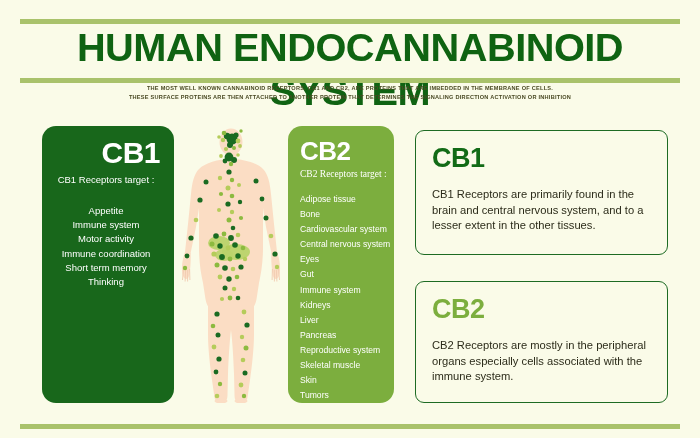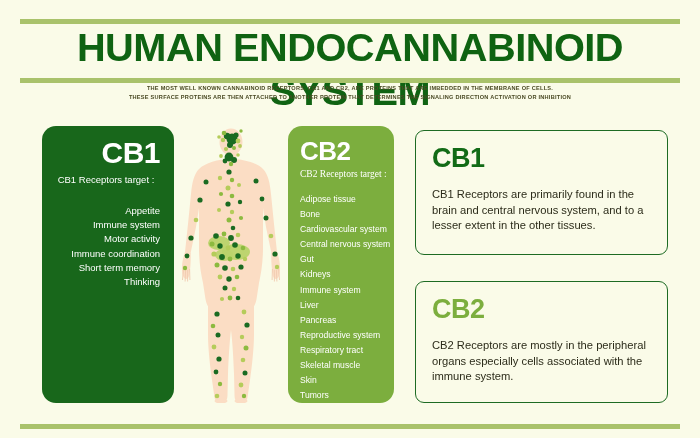--- a/index.html
+++ b/index.html
@@ -55,21 +55,21 @@
     color:#ffffff;font-weight:bold;letter-spacing:-0.5px;
   }
   .panel-cb1 .panel-h{font-size:30px;line-height:34px;text-align:right;padding-right:4px;}
   .panel-cb2 .panel-h{font-size:26px;line-height:30px;text-align:left;}
 
   .panel-sub{color:#ffffff;font-size:9.5px;line-height:13px;}
   .panel-cb1 .panel-sub{text-align:center;padding-right:4px;margin-top:3px;}
   .panel-cb2 .panel-sub{text-align:left;margin-top:2px;font-family:Liberation Serif, serif;}
 
   .panel-list{list-style:none;margin:0;padding:0;color:#ffffff;}
-  .panel-cb1 .panel-list{text-align:right;padding-right:4px;margin-top:18px;font-size:9.5px;line-height:14.2px;}
+  .panel-cb1 .panel-list{text-align:center;padding-right:4px;margin-top:18px;font-size:9.5px;line-height:14.2px;}
   .panel-cb2 .panel-list{text-align:left;margin-top:11px;font-size:8.6px;line-height:15.1px;}
 
   
   .infobox{
     position:absolute;left:415px;width:253px;
     box-sizing:border-box;
     background:#fafbe8;
     border:1.6px solid #1d6b23;
     border-radius:9px;
     padding:12px 16px;
@@ -294,27 +294,27 @@
   </div>
 
   <div class="panel panel-cb2">
     <div class="panel-h">CB2</div>
     <div class="panel-sub">CB2 Receptors target :</div>
     <ul class="panel-list">
       <li>Adipose tissue</li>
       <li>Bone</li>
       <li>Cardiovascular system</li>
       <li>Central nervous system</li>
+      <li>Eyes</li>
       <li>Gut</li>
+      <li>Immune system</li>
       <li>Kidneys</li>
-      <li>Immune system</li>
       <li>Liver</li>
       <li>Pancreas</li>
       <li>Reproductive system</li>
-      <li>Respiratory tract</li>
       <li>Skeletal muscle</li>
       <li>Skin</li>
       <li>Tumors</li>
     </ul>
   </div>
 
   <div class="infobox infobox-cb1">
     <div class="info-h dark">CB1</div>
     <div class="info-p">CB1 Receptors are primarily found in the brain and central nervous system, and to a lesser extent in the other tissues.</div>
   </div>

